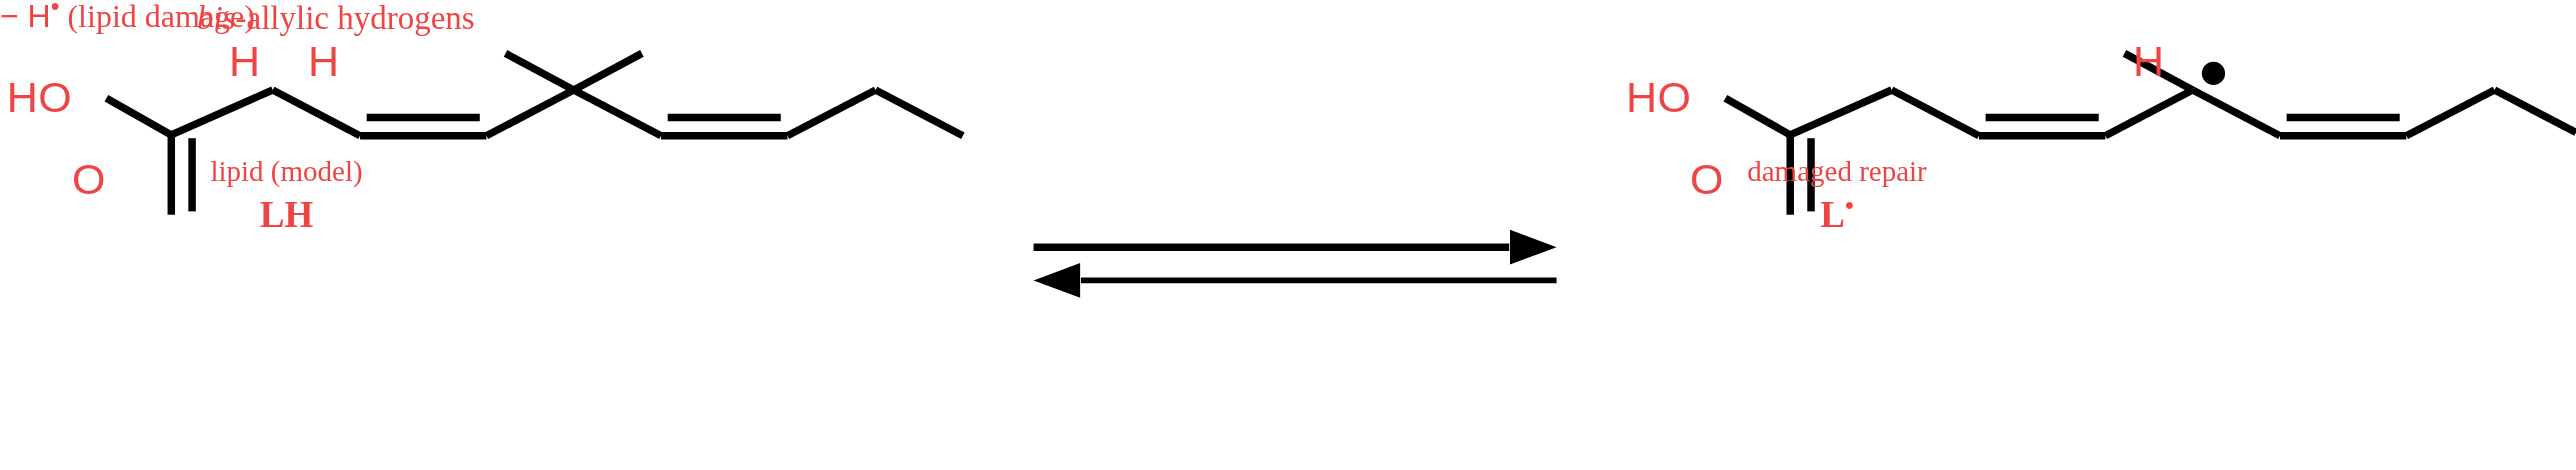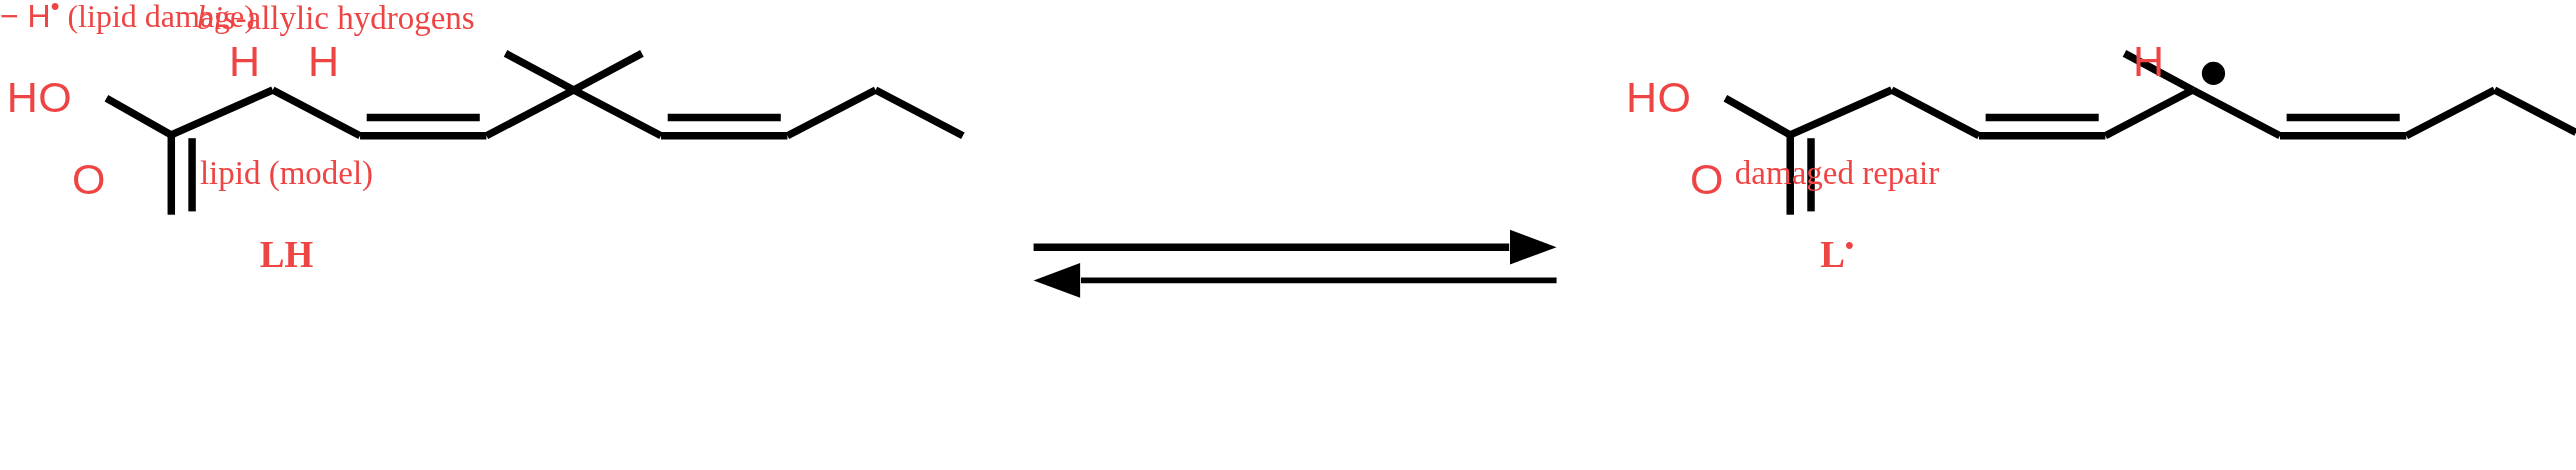--- a/index.html
+++ b/index.html
@@ -28,21 +28,21 @@
   }
   .txt {
     position: absolute;
     white-space: nowrap;
     line-height: 1;
     color: #ef4444;
   }
   .serif   { font-family: "Liberation Serif", "DejaVu Serif", serif; }
   .sans    { font-family: "Liberation Sans", "DejaVu Sans", sans-serif; }
   .ital    { font-style: italic; }
-  .bold    { font-weight: bold; margin-top: 40px; }
+  .bold    { font-weight: bold; }
 
   
   .anno-bis {
     left: 197px;
     top: 1.7px;
     font-size: 33px;
   }
   .anno-bis .ital { font-style: italic; }
 
   
@@ -55,21 +55,21 @@
   .atom-o-l    { left: 72px;  top: 158px; }
   .atom-h-l1   { left: 229px; top: 40px; }
   .atom-h-l2   { left: 308px; top: 40px; }
 
   .atom-ho-r   { left: 1626px; top: 76px; }
   .atom-o-r    { left: 1690px; top: 158px; }
   .atom-h-r1   { left: 2133px; top: 40px; }
 
   
   .cap {
-    font-size: 33px;
+    font-size: 29px;
     text-align: center;
   }
   .cap-lipid-model   { left: 162px;  top: 157px; width: 249px; }
   .cap-LH            { left: 162px;  top: 196px; width: 249px; font-size: 37px; }
   .cap-damaged       { left: 1646px; top: 157px; width: 382px; }
   .cap-Ldot          { left: 1646px; top: 196px; width: 382px; font-size: 37px; }
 
   
   .arrowlabel {
     font-size: 32px;

